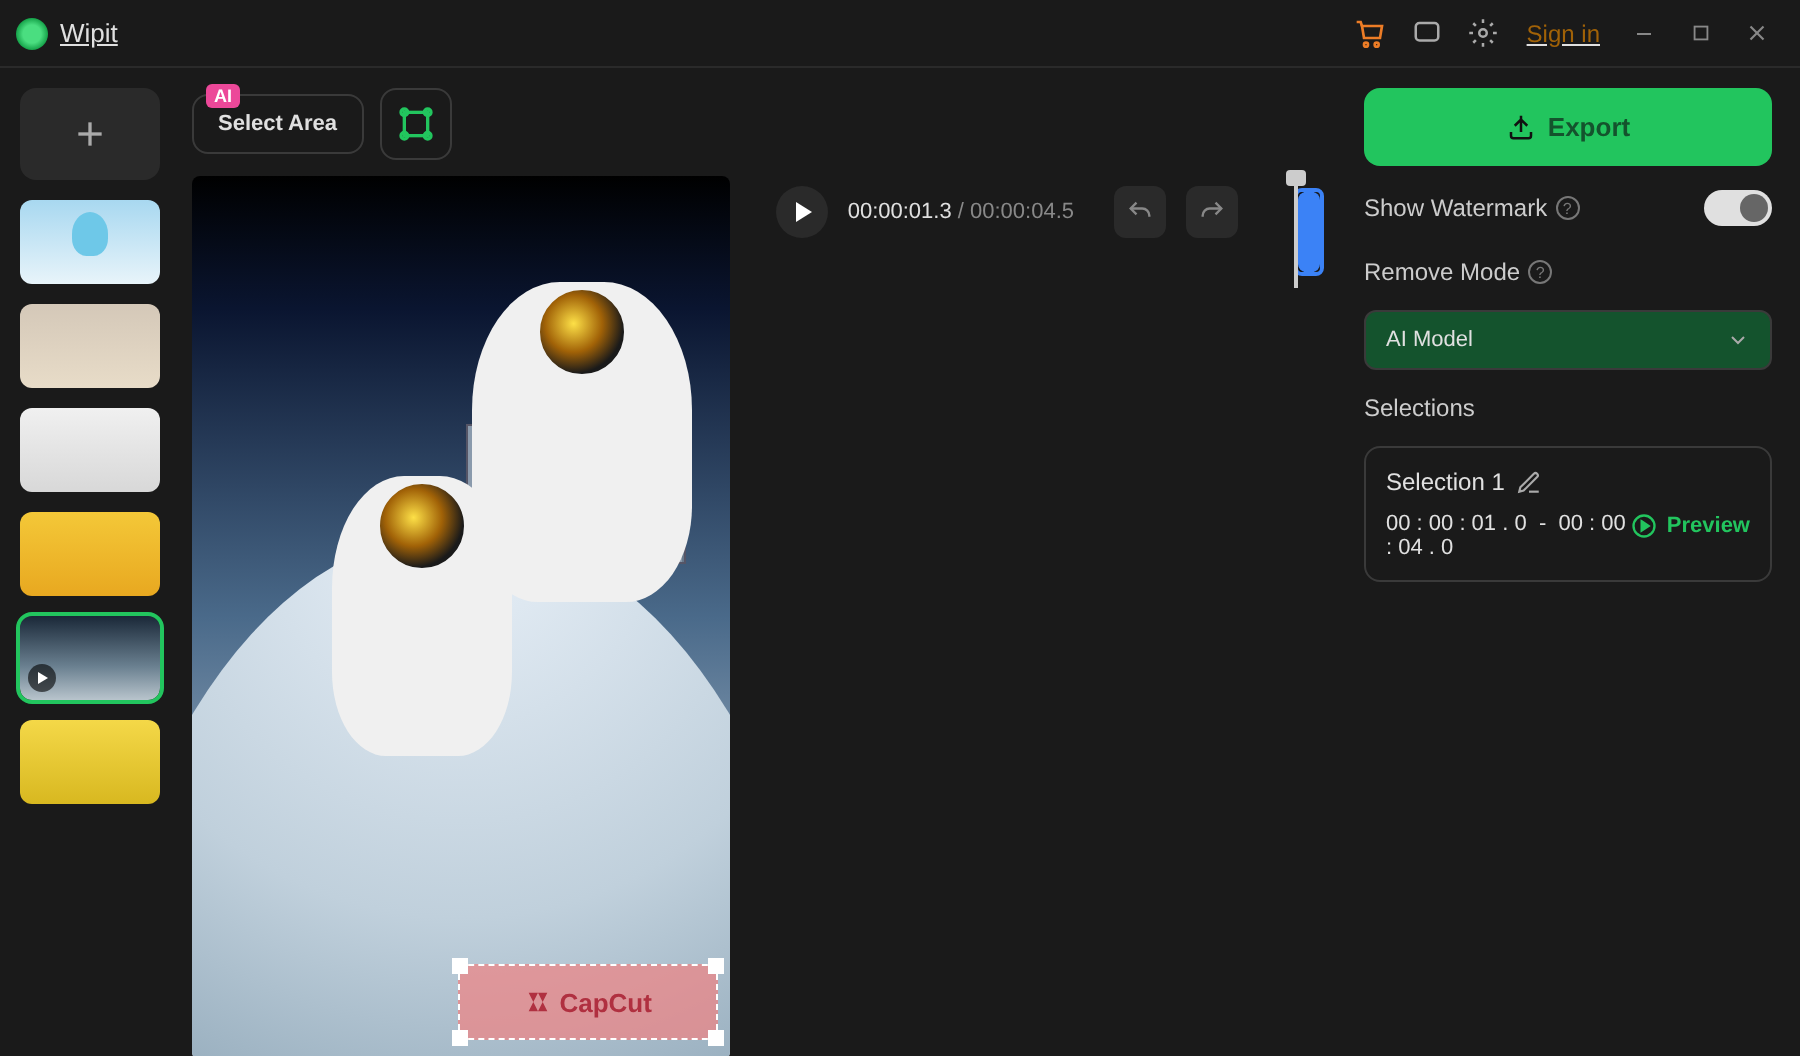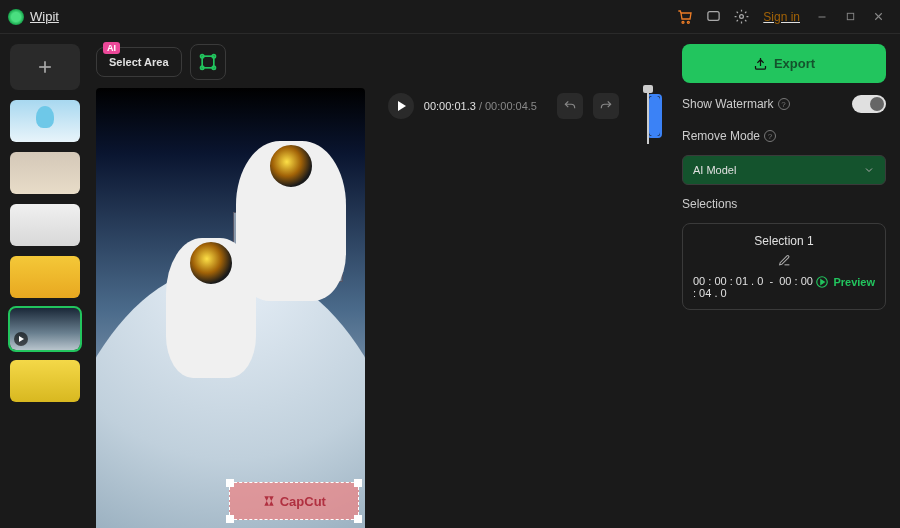--- a/index.html
+++ b/index.html
@@ -74,21 +74,21 @@
   .setting-label { display: flex; align-items: center; gap: 4px; color: #ccc; }
   .info-icn { width: 12px; height: 12px; border: 1px solid #777; border-radius: 50%; display: inline-flex; align-items: center; justify-content: center; font-size: 8px; color: #777; }
   .toggle { width: 34px; height: 18px; background: #e0e0e0; border-radius: 10px; position: relative; cursor: pointer; }
   .toggle::after { content: ''; position: absolute; right: 2px; top: 2px; width: 14px; height: 14px; background: #666; border-radius: 50%; }
   
   .dropdown { background: #14532d; border: 1px solid #3a3a3a; border-radius: 6px; padding: 8px 10px; display: flex; align-items: center; justify-content: space-between; font-size: 11px; cursor: pointer; }
   .dropdown svg { width: 12px; height: 12px; stroke: #aaa; }
   
   .section-label { font-size: 12px; color: #ccc; }
   .selection-card { border: 1px solid #3a3a3a; border-radius: 8px; padding: 10px; display: flex; flex-direction: column; gap: 8px; }
-  .sel-header { display: flex; align-items: center; gap: 6px; font-size: 12px; flex-direction: column; }
+  .sel-header { display: flex; align-items: center; gap: 6px; font-size: 12px; }
   .edit-icn { width: 13px; height: 13px; stroke: #aaa; fill: none; stroke-width: 2; cursor: pointer; }
   .sel-times { display: flex; align-items: flex-start; justify-content: space-between; font-size: 11px; }
   .preview-btn { display: flex; align-items: center; gap: 4px; color: #22c55e; font-size: 11px; font-weight: 600; cursor: pointer; }
   .preview-btn svg { width: 14px; height: 14px; stroke: #22c55e; fill: none; stroke-width: 2; }
 
   
   .t1 { background: linear-gradient(#a8d8f0, #e8f4fa); }
   .t1::after { content:''; position:absolute; left:50%; top:15%; transform:translateX(-50%); width:18px; height:22px; background:#6ec8e8; border-radius:50% 50% 40% 40%; }
   .t2 { background: linear-gradient(#d4c8b8, #e8dcc8); }
   .t3 { background: linear-gradient(#f0f0f0, #d8d8d8); }

